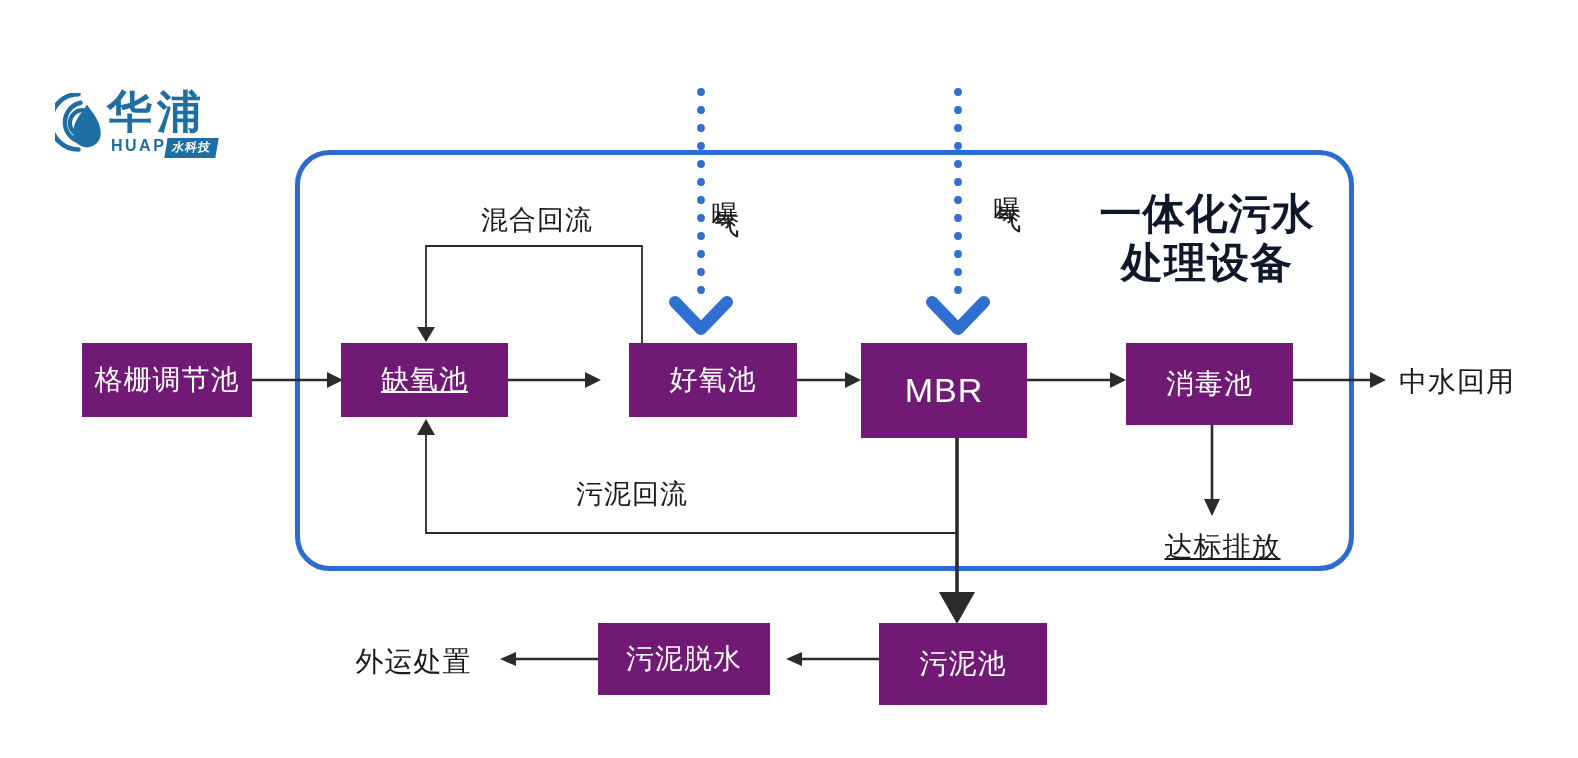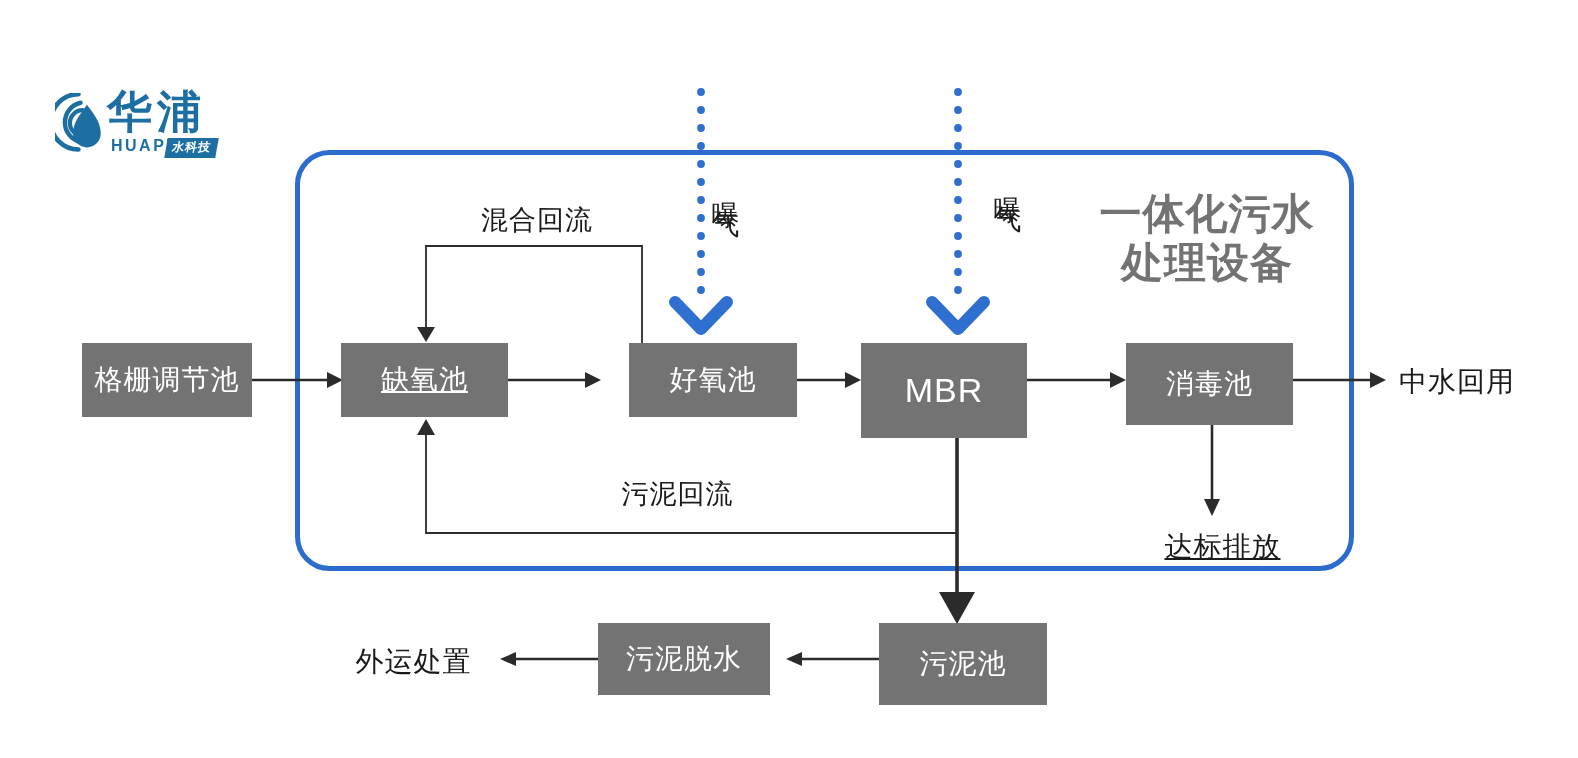--- a/index.html
+++ b/index.html
@@ -6,40 +6,40 @@
   body { background:#ffffff; font-family:"Liberation Sans","DejaVu Sans",sans-serif; }
   .canvas {
     position:relative; width:1578px; height:758px; background:#ffffff;
     overflow:hidden;
   }
   svg.layer { position:absolute; left:0; top:0; pointer-events:none; }
 
   
   .node {
     position:absolute; display:flex; align-items:center; justify-content:center;
-    background:#737373; color:#ffffff; font-size:28px; letter-spacing:1px;
+    background:#701a75; color:#ffffff; font-size:28px; letter-spacing:1px;
     white-space:nowrap;
   }
 
   
   .lbl {
     position:absolute; color:#1a1a1a; font-size:28px; white-space:nowrap;
     letter-spacing:1px;
   }
   .lbl.small { font-size:27px; }
   .vertical {
     writing-mode:vertical-rl; text-orientation:upright; letter-spacing:8px;
     font-size:28px;
   }
 
   
   .title {
     position:absolute; left:1075px; top:190px; width:264px;
     font-family:"Liberation Serif","DejaVu Serif",serif; font-weight:bold;
-    color:#737373; font-size:42px; line-height:49px; text-align:center;
+    color:#0f172a; font-size:42px; line-height:49px; text-align:center;
     letter-spacing:1px; white-space:nowrap;
   }
 
   
   .logo { position:absolute; left:55px; top:83px; width:175px; height:78px; }
   .logo-cn {
     position:absolute; left:52px; top:-1px; color:#1d6fa3; font-weight:bold;
     font-size:45px; letter-spacing:5px; white-space:nowrap;
   }
   .logo-en {
@@ -163,20 +163,20 @@
 
   <div class="node" style="left:82px;  top:343px; width:170px; height:74px;">格栅调节池</div>
   <div class="node" style="left:341px; top:343px; width:167px; height:74px;text-decoration:underline;">缺氧池</div>
   <div class="node" style="left:601px; top:343px; width:168px; height:74px;margin-left:28px;">好氧池</div>
   <div class="node" style="left:861px; top:343px; width:166px; height:95px; font-size:34px;">MBR</div>
   <div class="node" style="left:1126px; top:343px; width:167px; height:82px;">消毒池</div>
   <div class="node" style="left:879px; top:623px; width:168px; height:82px;">污泥池</div>
   <div class="node" style="left:598px; top:623px; width:172px; height:72px;">污泥脱水</div>
 
   <div class="lbl small" style="left:462px; top:202px; width:150px; text-align:center;">混合回流</div>
-  <div class="lbl small" style="left:600px; top:476px; width:155px; text-align:center;">污泥回流</div>
+  <div class="lbl small" style="left:576px; top:476px; width:155px; ">污泥回流</div>
   <div class="lbl vertical" style="left:706px; top:180px;">曝气</div>
   <div class="lbl vertical" style="left:988px; top:175px;">曝气</div>
   <div class="lbl" style="left:1399px; top:363px;">中水回用</div>
   <div class="lbl" style="left:1155px; top:528px; width:135px; text-align:center;text-decoration:underline;">达标排放</div>
   <div class="lbl" style="left:346px; top:643px; width:135px; text-align:center;">外运处置</div>
 
 </div>
 
 </body></html>

